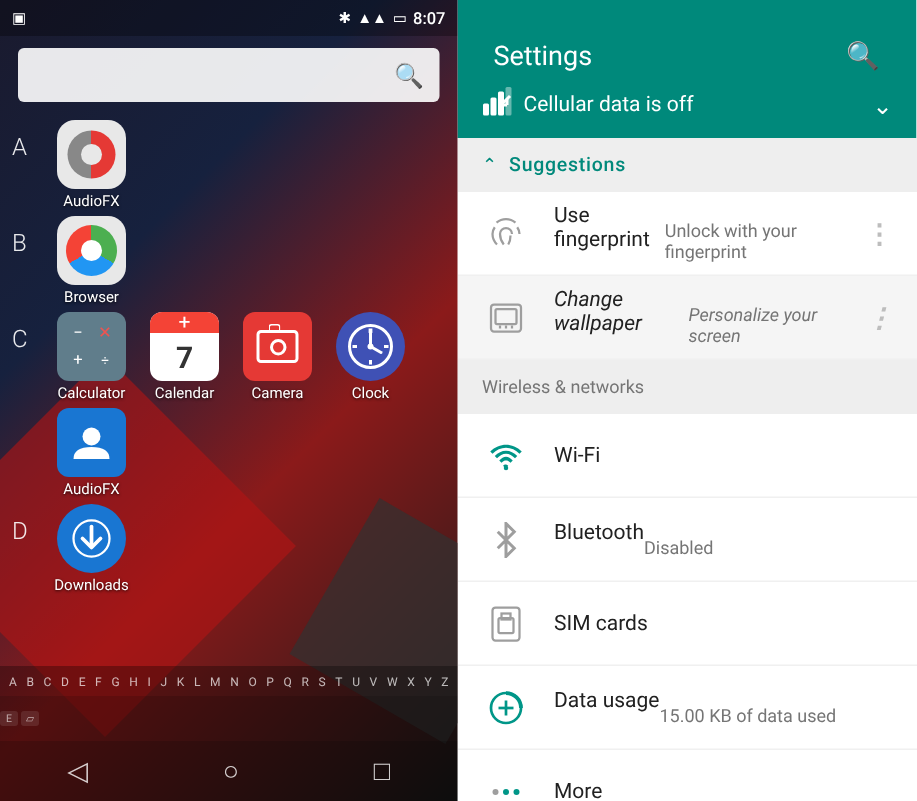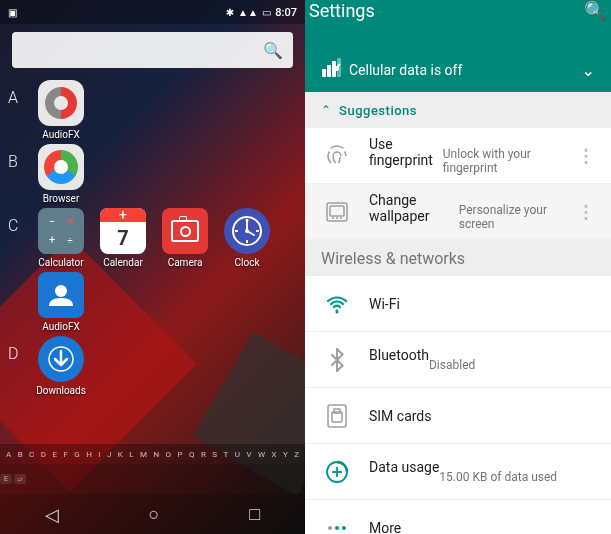--- a/index.html
+++ b/index.html
@@ -172,23 +172,23 @@
       background: #f5f5f5;
       display: flex;
       flex-direction: column;
     }
 
     
     .settings-header {
       height: 48px;
       background: #00897B;
       display: flex;
-      align-items: flex-start;
+      align-items: flex-end;
       justify-content: space-between;
-      padding: 0 4px;
+      padding: 0 24px;
     }
     .settings-title {
       color: white;
       font-size: 18px;
       font-weight: 400;
     }
     .header-search-icon {
       color: white;
       font-size: 18px;
     }
@@ -289,21 +289,21 @@
 
     
     .section-header {
       height: 36px;
       background: #eeeeee;
       display: flex;
       align-items: center;
       padding: 0 16px;
     }
     .section-label {
-      font-size: 16px;
+      font-size: 12px;
       color: #757575;
       font-weight: 400;
     }
 
     
     .fingerprint-icon { color: #9E9E9E; }
     .wallpaper-icon { color: #9E9E9E; }
     .wifi-icon { color: #009688; }
     .bluetooth-icon { color: #9E9E9E; }
     .sim-icon { color: #9E9E9E; }
@@ -600,21 +600,21 @@
           <path d="M13.5 19C14.5 17.5 15 15.5 15 13"></path>
         </svg>
       </div>
       <div class="item-text">
         <span class="item-title">Use fingerprint</span>
         <span class="item-subtitle">Unlock with your fingerprint</span>
       </div>
       <span class="item-more">⋮</span>
     </div>
 
-    <div class="settings-item" style="background:#f5f5f5;">
+    <div class="settings-item" style="background:#f5f5f5;font-style:italic;">
       <div class="item-icon wallpaper-icon">
         <svg width="24" height="24" viewBox="0 0 24 24" fill="none" stroke="#9E9E9E" stroke-width="1.5">
           <rect x="2" y="3" width="20" height="18" rx="2"></rect>
           <rect x="5" y="6" width="14" height="10" rx="1"></rect>
           <line x1="8" y1="17" x2="8" y2="19"></line>
           <line x1="12" y1="17" x2="12" y2="19"></line>
           <line x1="16" y1="17" x2="16" y2="19"></line>
         </svg>
       </div>
       <div class="item-text">

